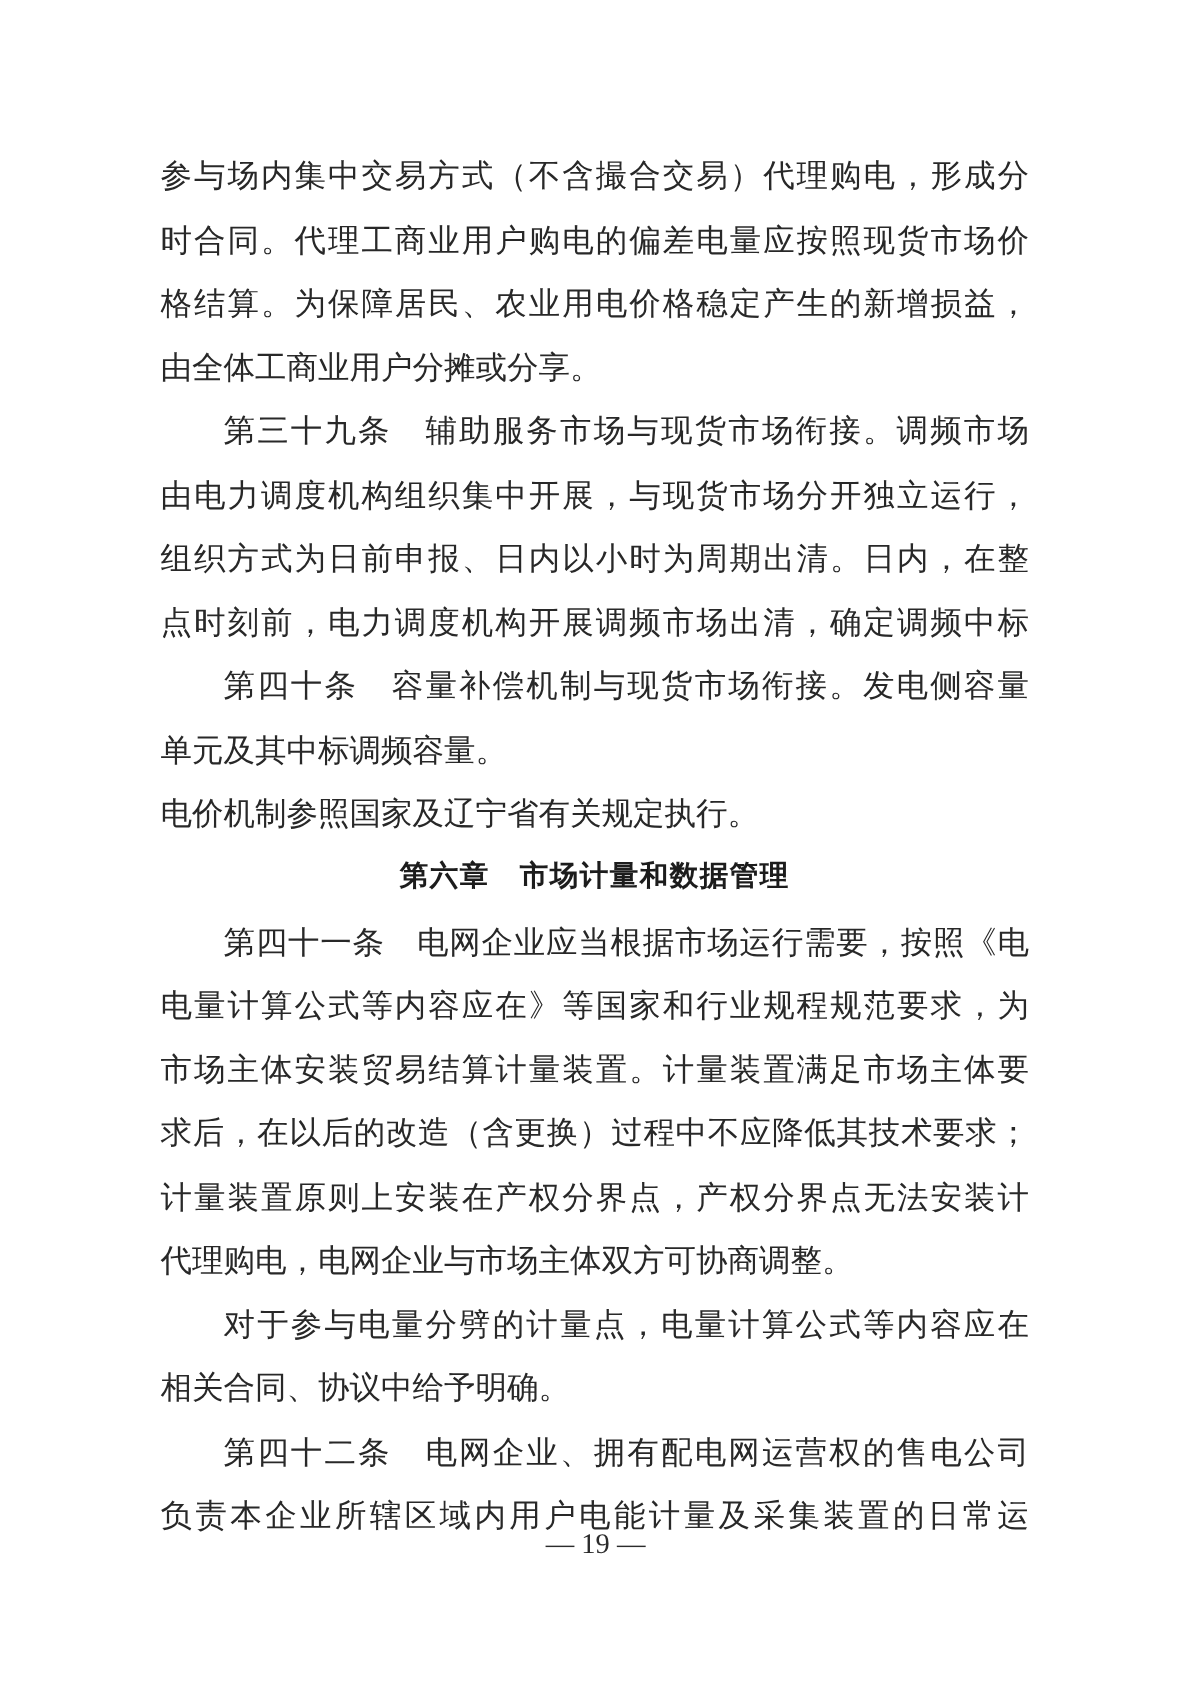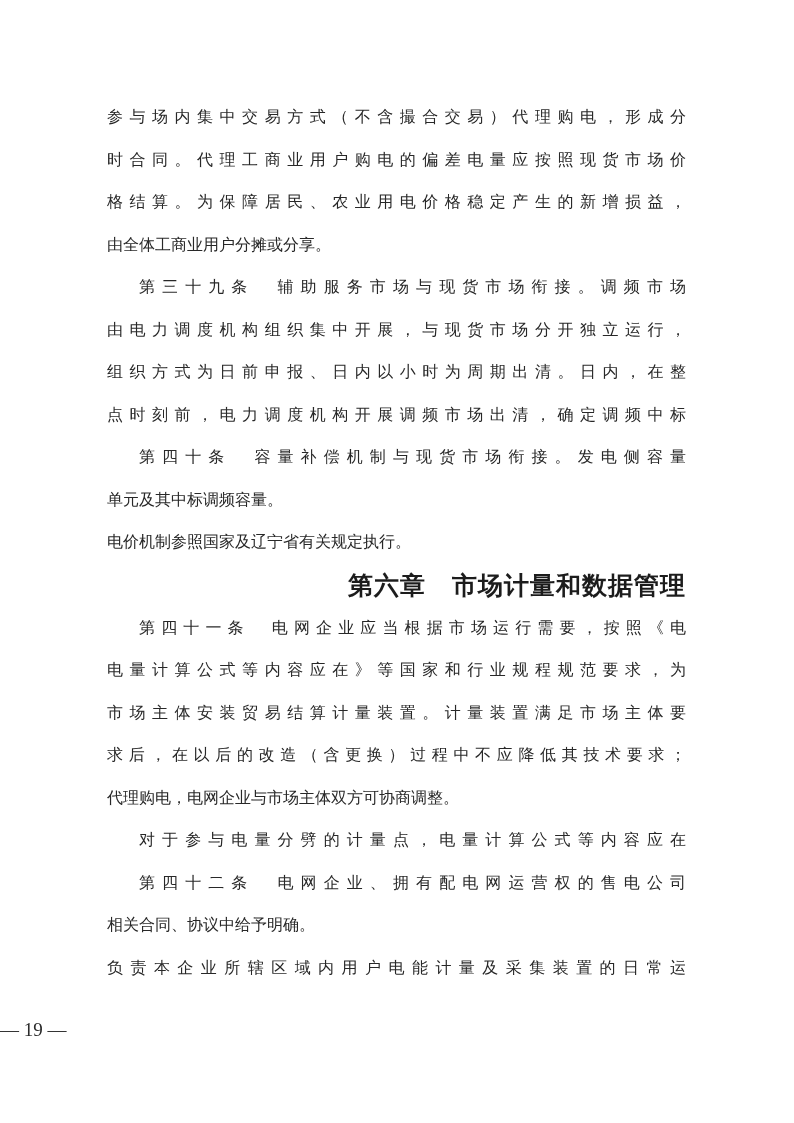--- a/index.html
+++ b/index.html
@@ -24,52 +24,53 @@
     position: absolute;
     left: 107px;
     top: 96px;
     width: 579px;
     color: #282828;
   }
   .ln {
     margin: 0;
     height: 42.55px;
     line-height: 42.55px;
-    font-size: 16px;
+    font-size: 21px;
     overflow: hidden;
     font-weight: 400;
   }
   
   .j {
     text-align: justify;
     text-align-last: justify;
     text-justify: inter-character;
   }
   
   .ind {
     text-indent: 2em;
   }
   .chapter {
     margin: 0;
     height: 42.55px;
     line-height: 42.55px;
-    font-size: 25px;
+    font-size: 19px;
     font-weight: 700;
-    text-align: right;
+    text-align: center;
     letter-spacing: 1px;
     color: #1c1c1c;
     font-family: "Liberation Sans", "DejaVu Sans", sans-serif;
   }
   .footer {
     position: absolute;
     left: 0;
     top: 1016px;
     width: 794px;
     height: 28px;
     line-height: 28px;
+    text-align: center;
     font-size: 19px;
     color: #2b2b2b;
     font-family: "Liberation Serif", "DejaVu Serif", serif;
   }
 </style>
 </head>
 <body>
 
 <div class="page">
   <div class="content">
@@ -82,20 +83,21 @@
     <p class="ln j">组织方式为日前申报、日内以小时为周期出清。日内，在整</p>
     <p class="ln j">点时刻前，电力调度机构开展调频市场出清，确定调频中标</p>
     <p class="ln j ind">第四十条　容量补偿机制与现货市场衔接。发电侧容量</p>
     <p class="ln">单元及其中标调频容量。</p>
     <p class="ln">电价机制参照国家及辽宁省有关规定执行。</p>
     <h2 class="chapter">第六章　市场计量和数据管理</h2>
     <p class="ln j ind">第四十一条　电网企业应当根据市场运行需要，按照《电</p>
     <p class="ln j">电量计算公式等内容应在》等国家和行业规程规范要求，为</p>
     <p class="ln j">市场主体安装贸易结算计量装置。计量装置满足市场主体要</p>
     <p class="ln j">求后，在以后的改造（含更换）过程中不应降低其技术要求；</p>
+    <p class="ln j">计量装置原则上安装在产权分界点，产权分界点无法安装计</p>
     <p class="ln">代理购电，电网企业与市场主体双方可协商调整。</p>
     <p class="ln j ind">对于参与电量分劈的计量点，电量计算公式等内容应在</p>
+    <p class="ln">相关合同、协议中给予明确。</p>
     <p class="ln j ind">第四十二条　电网企业、拥有配电网运营权的售电公司</p>
-    <p class="ln">相关合同、协议中给予明确。</p>
     <p class="ln j">负责本企业所辖区域内用户电能计量及采集装置的日常运</p>
   </div>
   <div class="footer">— 19 —</div>
 </div>
 
 </body></html>

